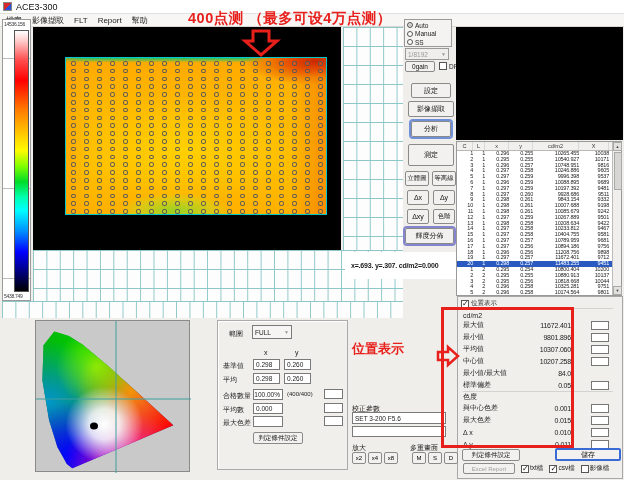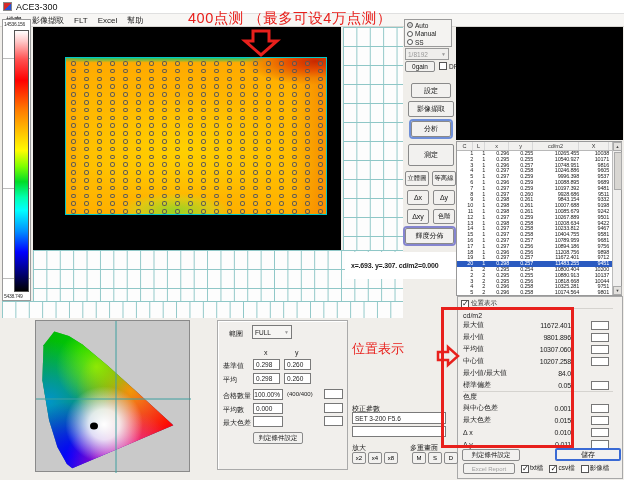--- a/index.html
+++ b/index.html
@@ -108,39 +108,39 @@
   .dd-range { position:absolute; left:34px; top:4px; width:40px; height:14px; border:1px solid #7a7a7a; background:#f6f5f3; color:#222; }
   .sbox { position:absolute; left:106px; width:19px; height:10px; border:1px solid #777; background:#fff; }
   .b-judge1 { left:253px; top:432px; width:50px; height:12px; font-size:6.5px; }
 
   
   .calib-label { font-size:7px; color:#222; }
   .minirow { display:flex; gap:2px; }
   .mini { width:14px; height:12px; border:1px solid #8a8a8a; background:#f2f1ef; font-size:6px; border-radius:2px; display:flex; align-items:center; justify-content:center; }
 
   
-  .anno { color:#e8201c; font-weight:normal; z-index:50; }
+  .anno { color:#e8201c; font-weight:bold; z-index:50; }
   .anno-top { left:188px; top:9px; font-size:14.5px; letter-spacing:0.5px; }
   .anno-side { left:352px; top:340px; font-size:13px; }
   .redbox { left:441px; top:307px; width:133px; height:141px; border:3px solid #e8201c; z-index:40; pointer-events:none; }
   svg.arrow { overflow:visible; z-index:50; }
 </style>
 </head>
 <body>
 
 <div class="abs titlebar">
   <span class="appicon"></span>
   <span class="apptitle">ACE3-300</span>
 </div>
 
 <div class="abs menubar">
     <span class="menu-item">檔案</span>
     <span class="menu-item">影像擷取</span>
     <span class="menu-item">FLT</span>
-    <span class="menu-item">Excel</span>
+    <span class="menu-item">Report</span>
     <span class="menu-item">幫助</span>
   </div>
 
 <div class="abs gridband" style="left:343px;top:27px;width:60px;height:224px;"></div>
 <div class="abs gridband" style="left:33px;top:250px;width:370px;height:51px;"></div>
 <div class="abs gridband" style="left:2px;top:301px;width:401px;height:17px;"></div>
 
 <div class="abs scalepanel">
   <div class="scaletick" style="top:38px;"></div>
   <div class="scaletick" style="top:168px;"></div>

